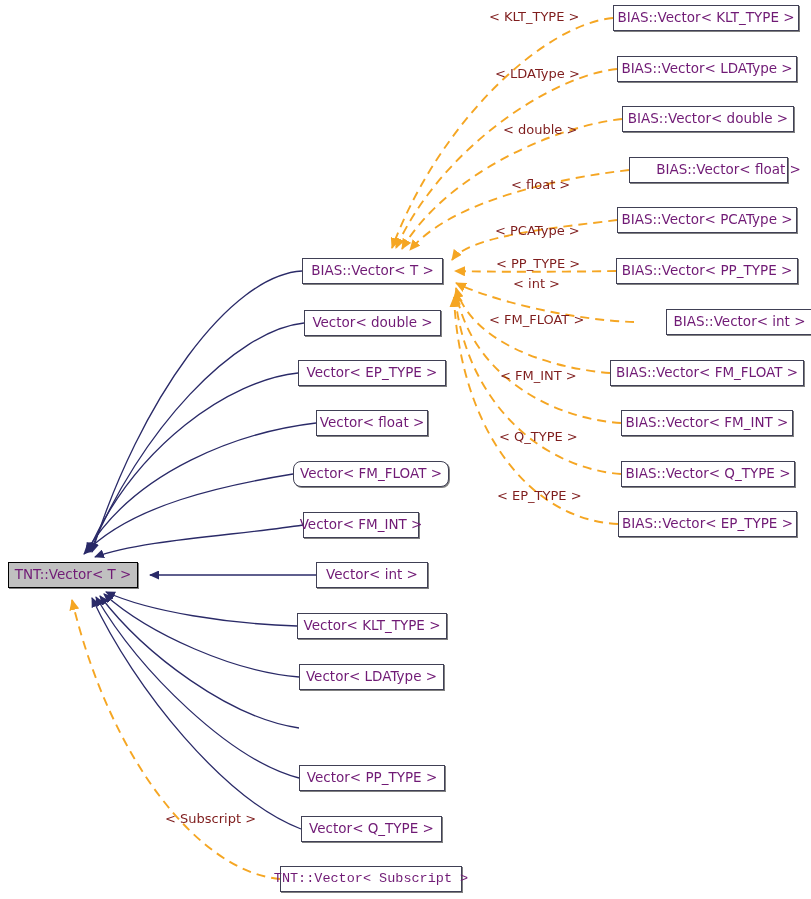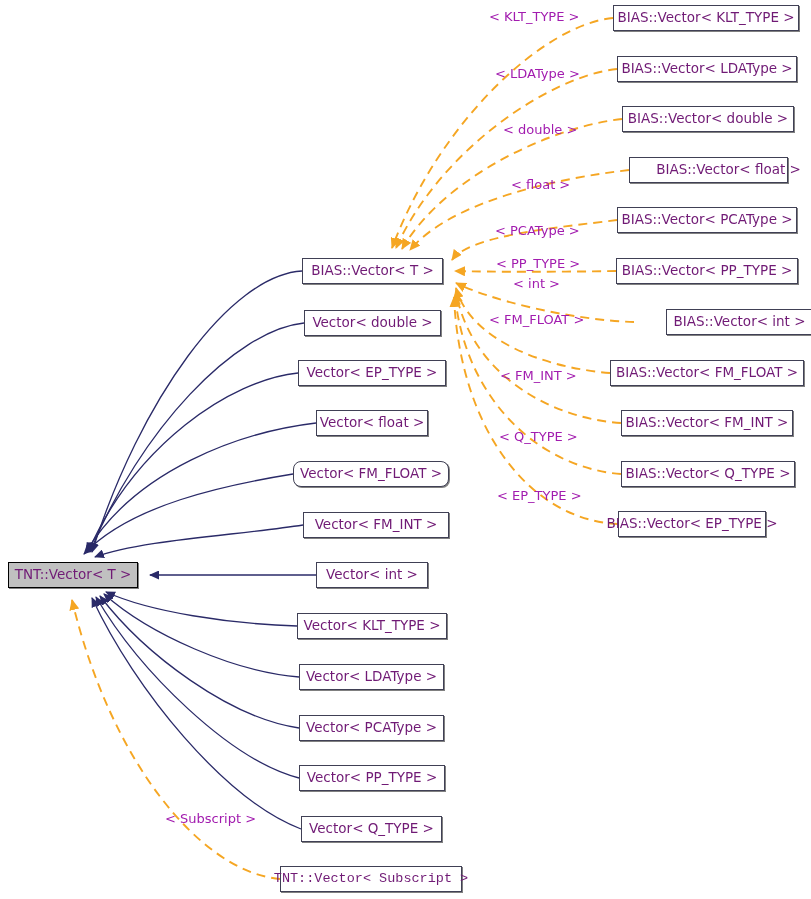--- a/index.html
+++ b/index.html
@@ -39,21 +39,21 @@
     justify-content: center;
     height: 26px;
     z-index: 5;
   }
   .node.root {
     background: #c0c0c0;
     border: 1px solid #000000;
   }
   .edge-label {
     position: absolute;
-    color: #a21caf;
+    color: #7f1d1d;
     font-size: 13px;
     line-height: 1;
     white-space: nowrap;
     background: transparent;
     z-index: 4;
   }
 </style>
 </head>
 <body>
 
@@ -116,35 +116,32 @@
   </div>
   <div class="node" style="left:298px; top:360px; width:148px;">
     <span>Vector&lt; EP_TYPE &gt;</span>
   </div>
   <div class="node" style="left:316px; top:410px; width:112px;">
     <span>Vector&lt; float &gt;</span>
   </div>
   <div class="node" style="left:293px; top:461px; width:156px;border-radius:8px;">
     <span>Vector&lt; FM_FLOAT &gt;</span>
   </div>
-  <div class="node" style="left:303px; top:512px; width:146px;">
+  <div class="node" style="left:303px; top:512px; width:116px;">
     <span>Vector&lt; FM_INT &gt;</span>
   </div>
   <div class="node" style="left:316px; top:562px; width:112px;text-align:center;">
     <span>Vector&lt; int &gt;</span>
   </div>
   <div class="node" style="left:297px; top:613px; width:150px;">
     <span>Vector&lt; KLT_TYPE &gt;</span>
   </div>
   <div class="node" style="left:299px; top:664px; width:145px;">
     <span>Vector&lt; LDAType &gt;</span>
   </div>
-  <div class="node" style="left:299px; top:715px; width:145px;">
-    <span>Vector&lt; PCAType &gt;</span>
-  </div>
   <div class="node" style="left:299px; top:765px; width:146px;">
     <span>Vector&lt; PP_TYPE &gt;</span>
   </div>
   <div class="node" style="left:301px; top:816px; width:141px;">
     <span>Vector&lt; Q_TYPE &gt;</span>
   </div>
   <div class="node" style="left:280px; top:866px; width:182px;font-family:Liberation Mono, monospace;">
     <span>TNT::Vector&lt; Subscript &gt;</span>
   </div>
 
@@ -171,21 +168,21 @@
   </div>
   <div class="node" style="left:610px; top:360px; width:194px;">
     <span>BIAS::Vector&lt; FM_FLOAT &gt;</span>
   </div>
   <div class="node" style="left:621px; top:410px; width:172px;">
     <span>BIAS::Vector&lt; FM_INT &gt;</span>
   </div>
   <div class="node" style="left:621px; top:461px; width:174px;">
     <span>BIAS::Vector&lt; Q_TYPE &gt;</span>
   </div>
-  <div class="node" style="left:618px; top:511px; width:148px;">
+  <div class="node" style="left:618px; top:511px; width:179px;">
     <span>BIAS::Vector&lt; EP_TYPE &gt;</span>
   </div>
 
   <div class="edge-label" style="left:489px; top:10px;">
     <span>&lt; KLT_TYPE &gt;</span>
   </div>
   <div class="edge-label" style="left:495px; top:67px;">
     <span>&lt; LDAType &gt;</span>
   </div>
   <div class="edge-label" style="left:503px; top:123px;">

